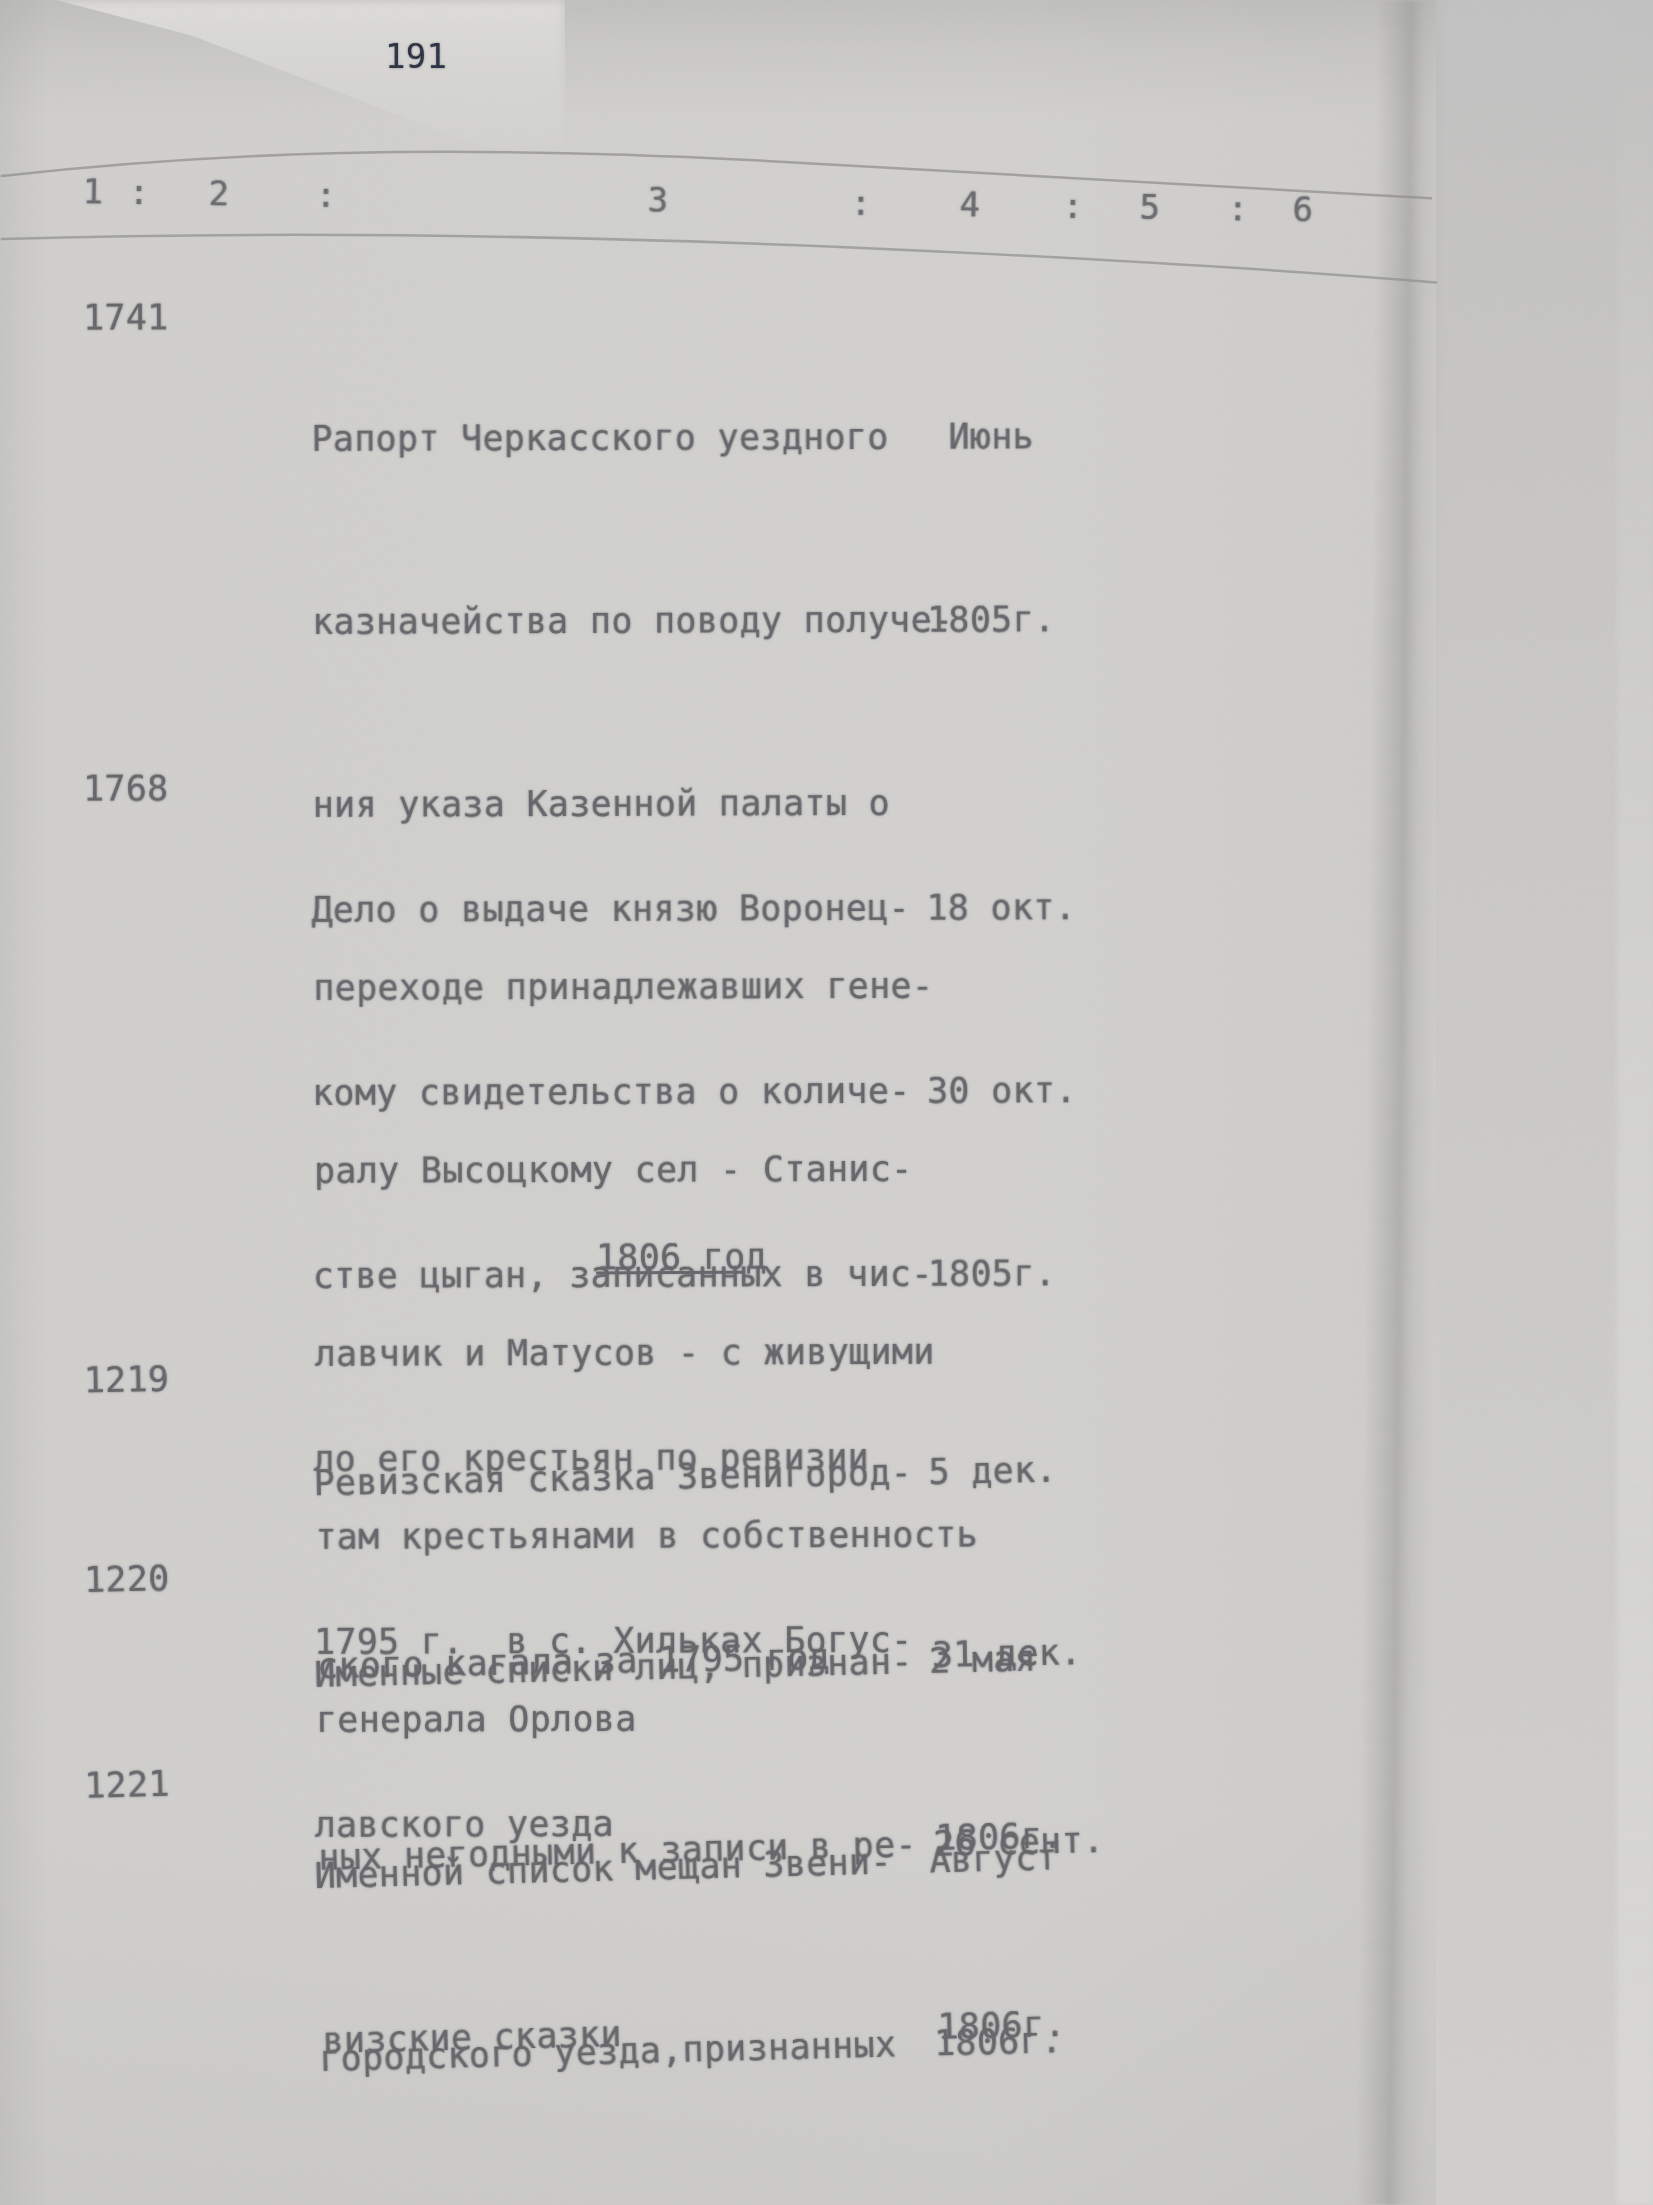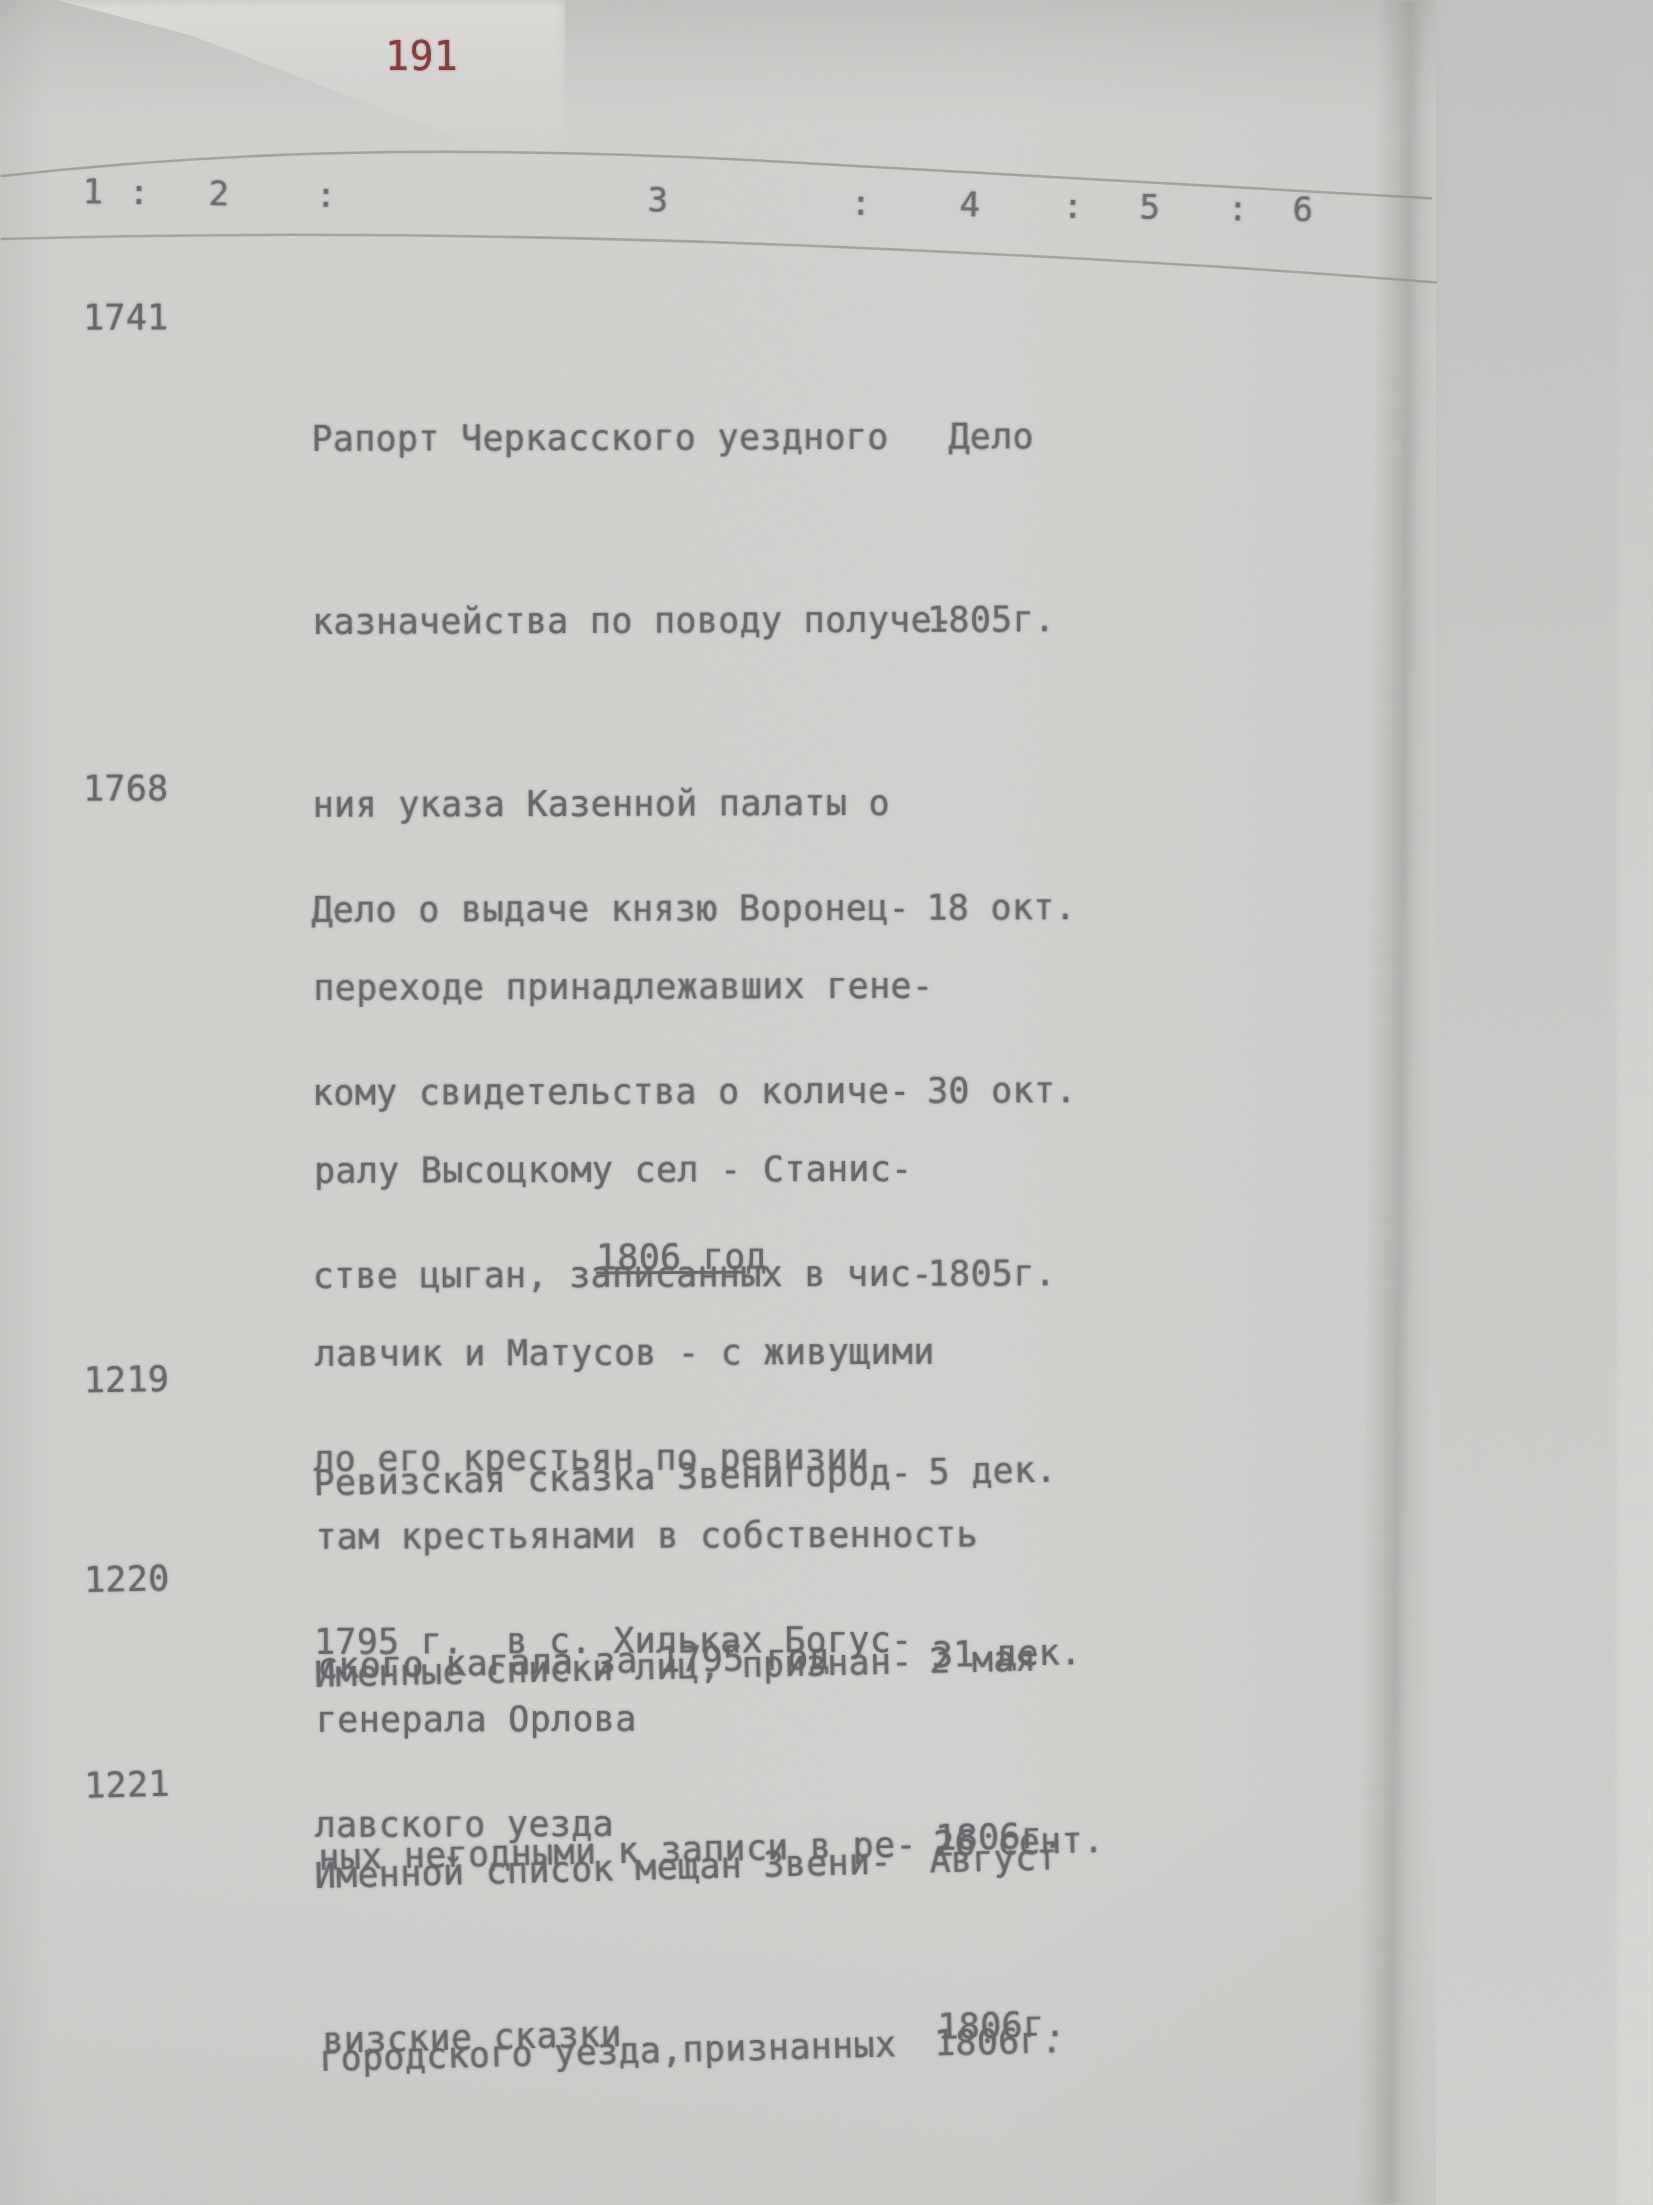--- a/index.html
+++ b/index.html
@@ -42,21 +42,21 @@
   .rules-svg{left:0;top:0;width:1654px;height:2205px;}
   
   .tw{
     position:absolute;
     font-size:35px;line-height:61px;letter-spacing:0.3px;
     white-space:pre;
     color:#53535a;
     text-shadow:0 0 1.4px rgba(75,75,82,.85), 0 0 3.4px rgba(90,90,95,.25);
     filter:blur(0.3px);
   }
-  .pagenum{left:385px;top:25.5px;font-size:40px;color:#7f1d1d;text-align:right;}
+  .pagenum{left:385px;top:25.5px;font-size:34px;color:#0f172a;text-align:right;}
   .hdr-cell{position:absolute;top:0;font-size:34px;line-height:41px;color:#5a5a60;}
   .header-row{position:absolute;left:0;top:170px;width:1446px;height:51px;
     transform:rotate(.85deg);transform-origin:0 0;}
   .entry{position:absolute;left:0;width:1276px;}
   .entry .num{position:absolute;left:83px;top:0;}
   .entry .desc{position:absolute;left:311px;top:0;}
   .entry .dates{position:absolute;left:926px;top:0;}
   .line{white-space:pre;}
   .e1217 .dates .line:first-child{padding-left:22px;}
   .heading{position:absolute;left:596px;top:1227px;transform:rotate(-.3deg);text-decoration:underline;}
@@ -107,21 +107,21 @@
       <div class="line">Рапорт Черкасского уездного</div>
       <div class="line">казначейства по поводу получе-</div>
       <div class="line">ния указа Казенной палаты о</div>
       <div class="line">переходе принадлежавших гене-</div>
       <div class="line">ралу Высоцкому сел - Станис-</div>
       <div class="line">лавчик и Матусов - с живущими</div>
       <div class="line">там крестьянами в собственность</div>
       <div class="line">генерала Орлова</div>
     </div>
     <div class="tw dates">
-      <div class="line">Дело</div>
+      <div class="line">Июнь</div>
       <div class="line">1805г.</div>
     </div>
   </div>
 
   <div class="entry e1218">
     <div class="tw num">1768</div>
     <div class="tw desc">
       <div class="line">Дело о выдаче князю Воронец-</div>
       <div class="line">кому свидетельства о количе-</div>
       <div class="line">стве цыган, записанных в чис-</div>

